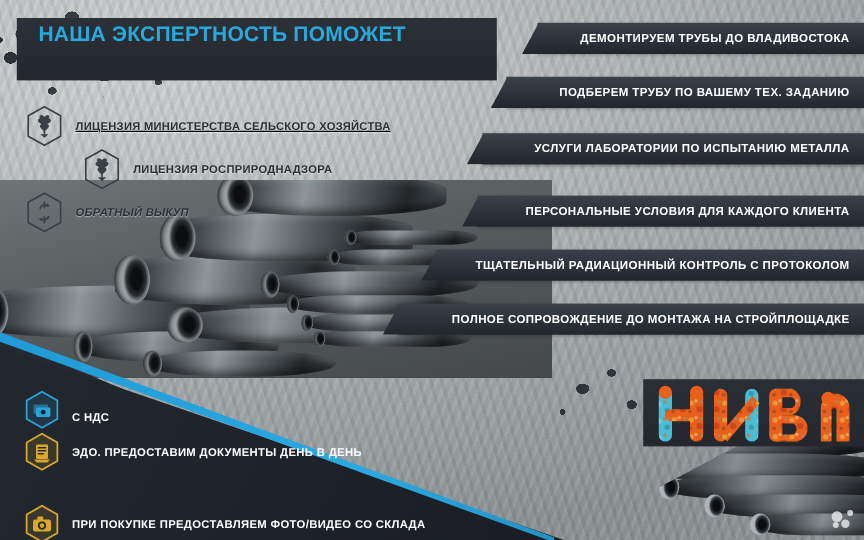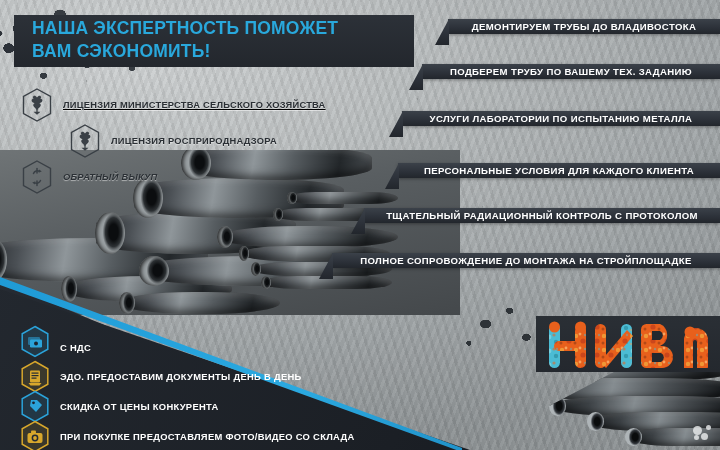--- a/index.html
+++ b/index.html
@@ -99,23 +99,23 @@
       letter-spacing:.2px;text-transform:uppercase;}
 
   
   .lic{position:absolute;left:22px;display:flex;align-items:center;gap:11px;}
   .hex{width:30px;height:34px;flex:0 0 auto;position:relative;}
   .hex svg{display:block;}
   .lic-txt{color:#2a2f34;font-weight:bold;font-size:9.3px;letter-spacing:.25px;
       text-transform:uppercase;text-shadow:0 1px 1px rgba(255,255,255,.5);}
 
   
-  .bar{position:absolute;right:0;height:15px;
+  .bar{position:absolute;right:0;height:26px;
       background:linear-gradient(180deg,#3b4149 0%,#2d323a 55%,#22262c 100%);
-      display:flex;align-items:center;justify-content:center;
+      display:flex;align-items:center;justify-content:flex-end;
       box-shadow:0 1px 3px rgba(0,0,0,.35);}
   .bar span{color:#fff;font-weight:bold;font-size:9.6px;letter-spacing:.35px;
       text-transform:uppercase;white-space:nowrap;padding:0 12px;}
   .bar::before{content:"";position:absolute;left:-13px;top:0;width:14px;height:26px;
       background:linear-gradient(180deg,#3b4149 0%,#2d323a 55%,#22262c 100%);
       clip-path:polygon(100% 0, 100% 100%, 0 100%);}
 
   
   .ben{position:absolute;left:20px;display:flex;align-items:center;gap:10px;}
   .ben-txt{color:#fff;font-weight:bold;font-size:9.4px;letter-spacing:.3px;
@@ -214,21 +214,20 @@
       </div>
     <div class="rpipe" style="left:196px;top:4px;width:120px;height:30px;">
         <span class="rm"></span>
       </div>
   </div>
 
   <div class="headbar-torn"></div>
   <div class="headbar"></div>
   <div class="headline">
     <div>НАША ЭКСПЕРТНОСТЬ ПОМОЖЕТ</div>
-    <div>ВАМ СЭКОНОМИТЬ!</div>
   </div>
 
   <div class="lic" style="top:88px;text-decoration:underline;">
     <span class="hex">
       <svg width="30" height="34" viewBox="0 0 30 34">
         <polygon points="15,1 28.5,8.5 28.5,25.5 15,33 1.5,25.5 1.5,8.5" fill="none" stroke="#3a4046" stroke-width="1.4"></polygon>
         <g fill="#3a4046">
           <path d="M15 9.5c-1.1-1.6-2.6-2.1-3.6-1.2-.8.7-.6 1.8.3 2.2-1.3.2-2.1 1-2.1 2 0 1.4 1.6 2.3 3 2.8-1 .6-1.6 1.5-1.3 2.4.6 1.9 3.2 2.6 3.7 4.9.5-2.3 3.1-3 3.7-4.9.3-.9-.3-1.8-1.3-2.4 1.4-.5 3-1.4 3-2.8 0-1-.8-1.8-2.1-2 .9-.4 1.1-1.5.3-2.2-1-.9-2.5-.4-3.6 1.2z"></path>
           <rect x="14.4" y="20.5" width="1.2" height="5" rx=".5"></rect>
           <path d="M11.5 23.8h7l-3.5 3z"></path>
@@ -316,32 +315,20 @@
           <rect x="11.5" y="12.5" width="7" height="1.2" fill="#242a33"></rect>
           <rect x="11.5" y="15" width="7" height="1.2" fill="#242a33"></rect>
           <rect x="11.5" y="17.5" width="5" height="1.2" fill="#242a33"></rect>
           <path d="M8.5 23h13l-2 2.5h-9z"></path>
         </g>
       </svg>
     </span>
     <span class="ben-txt">ЭДО. ПРЕДОСТАВИМ ДОКУМЕНТЫ ДЕНЬ В ДЕНЬ</span>
   </div>
 
-  <div class="ben" style="top:390px;">
-    <span class="hex">
-      <svg width="30" height="34" viewBox="0 0 30 34">
-        <polygon points="15,1.5 27.8,8.8 27.8,24.2 15,31.5 2.2,24.2 2.2,8.8" fill="rgba(43,163,218,.14)" stroke="#2ba3da" stroke-width="1.5"></polygon>
-        <g fill="#2ba3da">
-          <path d="M11 10h6l5 5-6 7-6-6z"></path>
-          <circle cx="13.5" cy="12.8" r="1.4" fill="#1b2430"></circle>
-        </g>
-      </svg>
-    </span>
-    <span class="ben-txt">СКИДКА ОТ ЦЕНЫ КОНКУРЕНТА</span>
-  </div>
 
   <div class="ben" style="top:420px;">
     <span class="hex">
       <svg width="30" height="34" viewBox="0 0 30 34">
         <polygon points="15,1.5 27.8,8.8 27.8,24.2 15,31.5 2.2,24.2 2.2,8.8" fill="rgba(216,167,44,.14)" stroke="#d8a72c" stroke-width="1.5"></polygon>
         <g fill="#d8a72c">
           <rect x="7.5" y="13" width="15" height="10" rx="2"></rect>
           <rect x="11" y="10.5" width="5" height="3" rx="1"></rect>
           <circle cx="15" cy="18" r="3.4" fill="#242a33"></circle>
           <circle cx="15" cy="18" r="1.9" fill="#d8a72c"></circle>

